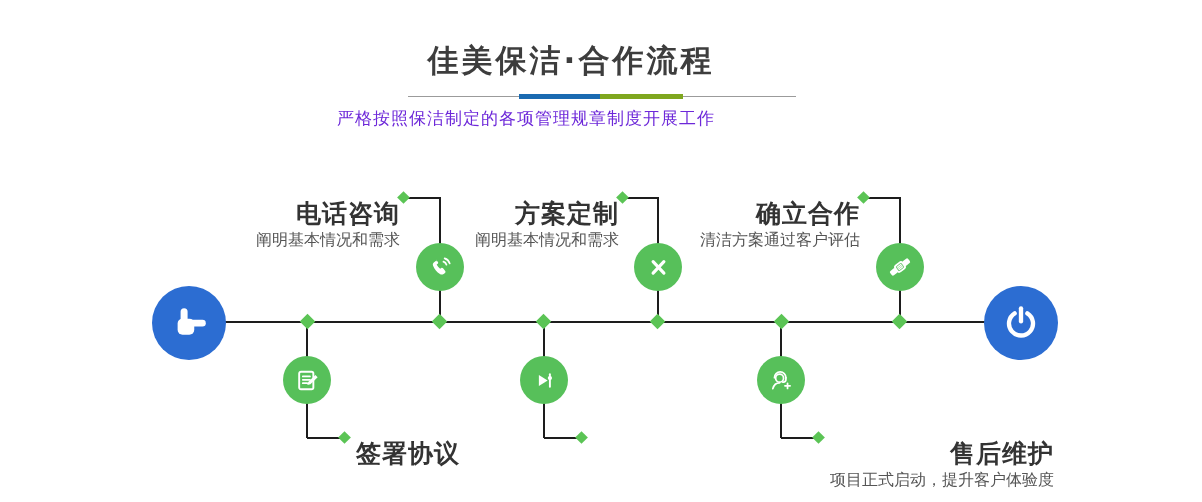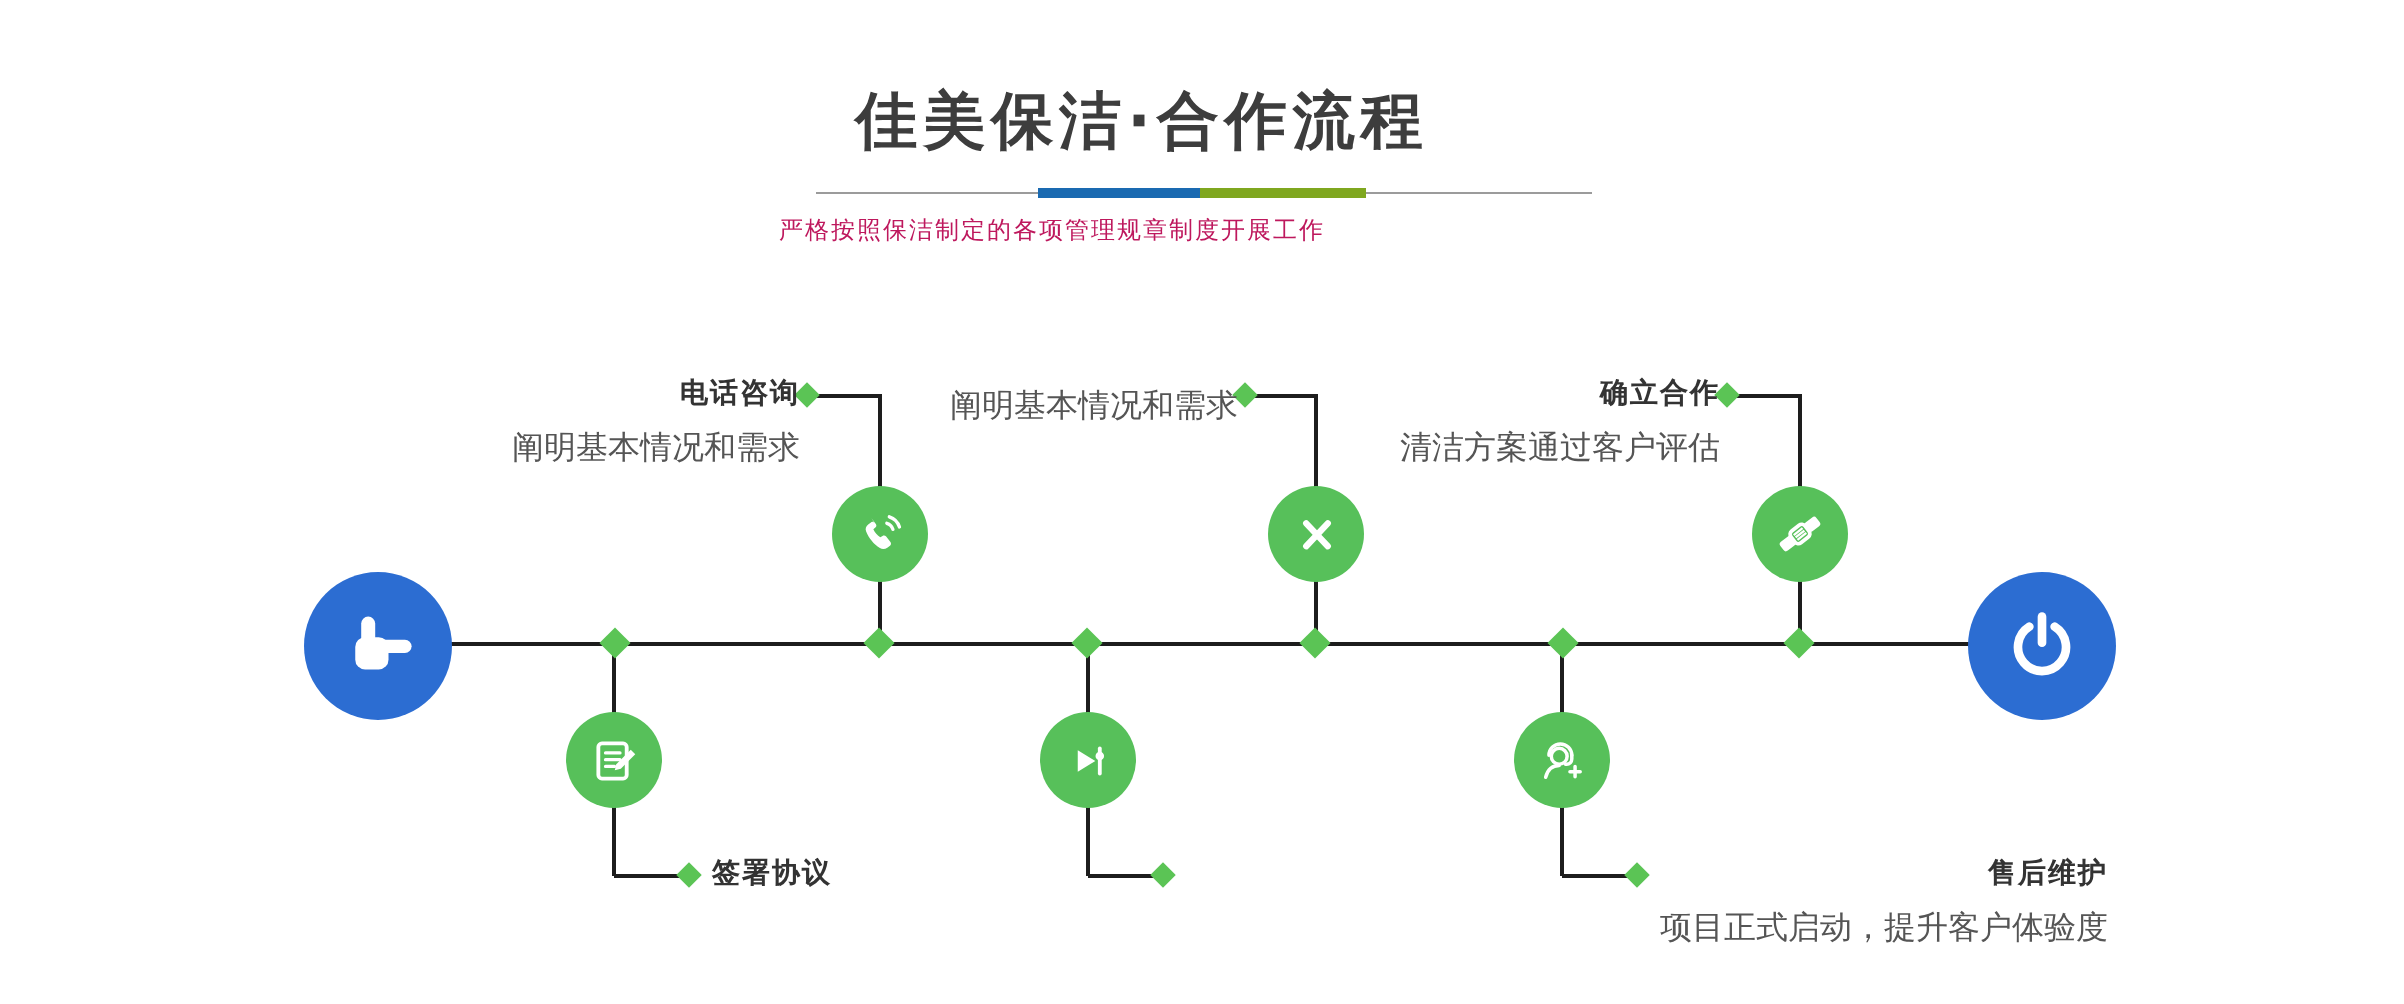--- a/index.html
+++ b/index.html
@@ -7,33 +7,33 @@
           font-family:"DejaVu Sans","Liberation Sans",sans-serif;}
   
   .hd-title{position:absolute;left:0;top:40px;width:1142px;text-align:center;
             font-size:31px;font-weight:bold;color:#3d3d3d;letter-spacing:3px;}
   .hd-divider{position:absolute;left:408px;top:94px;width:388px;height:6px;}
   .hd-divider .base{position:absolute;left:0;top:2px;width:100%;height:1px;background:#9b9b9b;}
   .hd-divider .seg{position:absolute;top:0;height:5px;}
   .seg-blue{left:111px;width:81px;background:#1a6ab1;}
   .seg-green{left:192px;width:83px;background:#7fa71f;}
   .hd-sub{position:absolute;left:0;top:107px;width:1052px;text-align:center;
-          font-size:12px;color:#be185d;letter-spacing:1px;}
+          font-size:17px;color:#6d28d9;letter-spacing:1px;}
   
   .ln{position:absolute;background:#1d1d1d;}
   .dm{position:absolute;background:#5bc455;transform:rotate(45deg);}
   .dm-big{width:11px;height:11px;}
   .dm-small{width:9px;height:9px;}
   .node{position:absolute;width:48px;height:48px;border-radius:50%;background:#57c05a;
         display:flex;align-items:center;justify-content:center;}
   .endpoint{position:absolute;width:74px;height:74px;border-radius:50%;background:#2c6dd2;
             display:flex;align-items:center;justify-content:center;}
   
   .lbl{position:absolute;}
-  .lbl .t{font-size:14px;font-weight:bold;color:#333;letter-spacing:1px;line-height:21px;}
+  .lbl .t{font-size:25px;font-weight:bold;color:#333;letter-spacing:1px;line-height:21px;margin-top:16px;}
   .lbl .d{font-size:16px;color:#555;margin-top:7px;line-height:18px;}
   .lbl-top{text-align:right;}
   .lbl-bottom{text-align:right;}
   svg{display:block;}
 </style>
 </head>
 <body>
 
 <div class="canvas">
 
@@ -115,20 +115,21 @@
     <span>
       <svg width="27" height="27" viewBox="0 0 24 24">
         <g stroke="#ffffff" stroke-width="2.8" stroke-linecap="round">
           <path d="M7.2 6.8l9.6 10.2"></path>
           <path d="M16.8 6.8L7.2 17"></path>
         </g>
       </svg>
     </span>
   </div>
   <div class="lbl lbl-top" style="right:583px;top:187px;">
+    <div class="t">方案定制</div>
     <div class="d">阐明基本情况和需求</div>
   </div>
 
   <div class="node" style="left:876px;top:243px;">
     <span>
       <svg width="28" height="28" viewBox="0 0 24 24">
         <g transform="rotate(-38 12 12)">
           <rect x="2.2" y="9.6" width="6.2" height="4.8" rx="1.3" fill="#ffffff"></rect>
           <rect x="15.6" y="9.6" width="6.2" height="4.8" rx="1.3" fill="#ffffff"></rect>
           <rect x="8.2" y="8.8" width="7.6" height="6.4" rx="1.8" fill="none" stroke="#ffffff" stroke-width="1.6"></rect>

